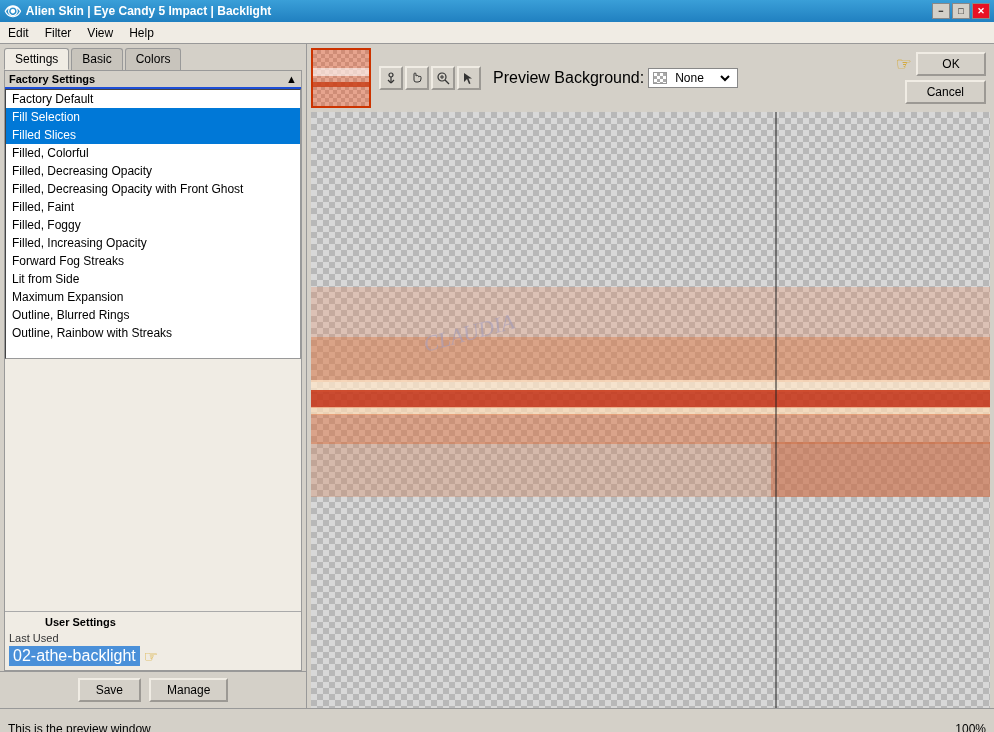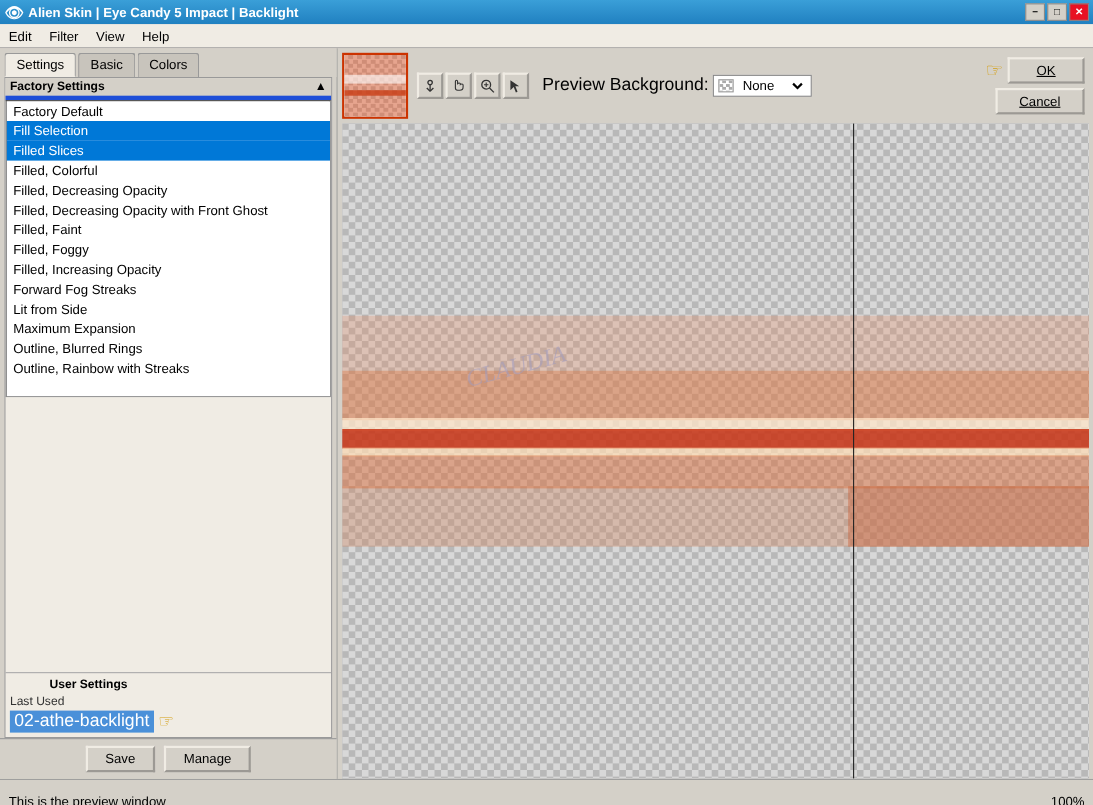--- a/index.html
+++ b/index.html
@@ -94,21 +94,21 @@
       flex-direction: column;
       margin: 0 4px;
     }
 
     
     .section-header {
       background: #d4d0c8;
       padding: 2px 4px;
       font-weight: bold;
       font-size: 11px;
-      border-bottom: 4px solid #1d4ed8;
+      border-bottom: 2px solid #1d4ed8;
       display: flex;
       align-items: center;
       justify-content: space-between;
     }
     .settings-list-container {
       flex: 1;
       overflow: hidden;
       position: relative;
       height: 270px;
     }
@@ -254,21 +254,20 @@
       gap: 4px;
     }
     .ok-cursor { font-size: 18px; color: #d4a017; }
     .action-btn {
       padding: 3px 20px;
       background: #d4d0c8;
       border: 2px outset #f0ece4;
       cursor: pointer;
       font-size: 12px;
       min-width: 70px;
-      text-decoration: underline;
     }
 
     
     .preview-window {
       flex: 1;
       background: repeating-conic-gradient(#b0b0b0 0% 25%, #d8d8d8 0% 50%) 0 0 / 12px 12px;
       position: relative;
       overflow: hidden;
       margin: 0 4px 0 4px;
     }

